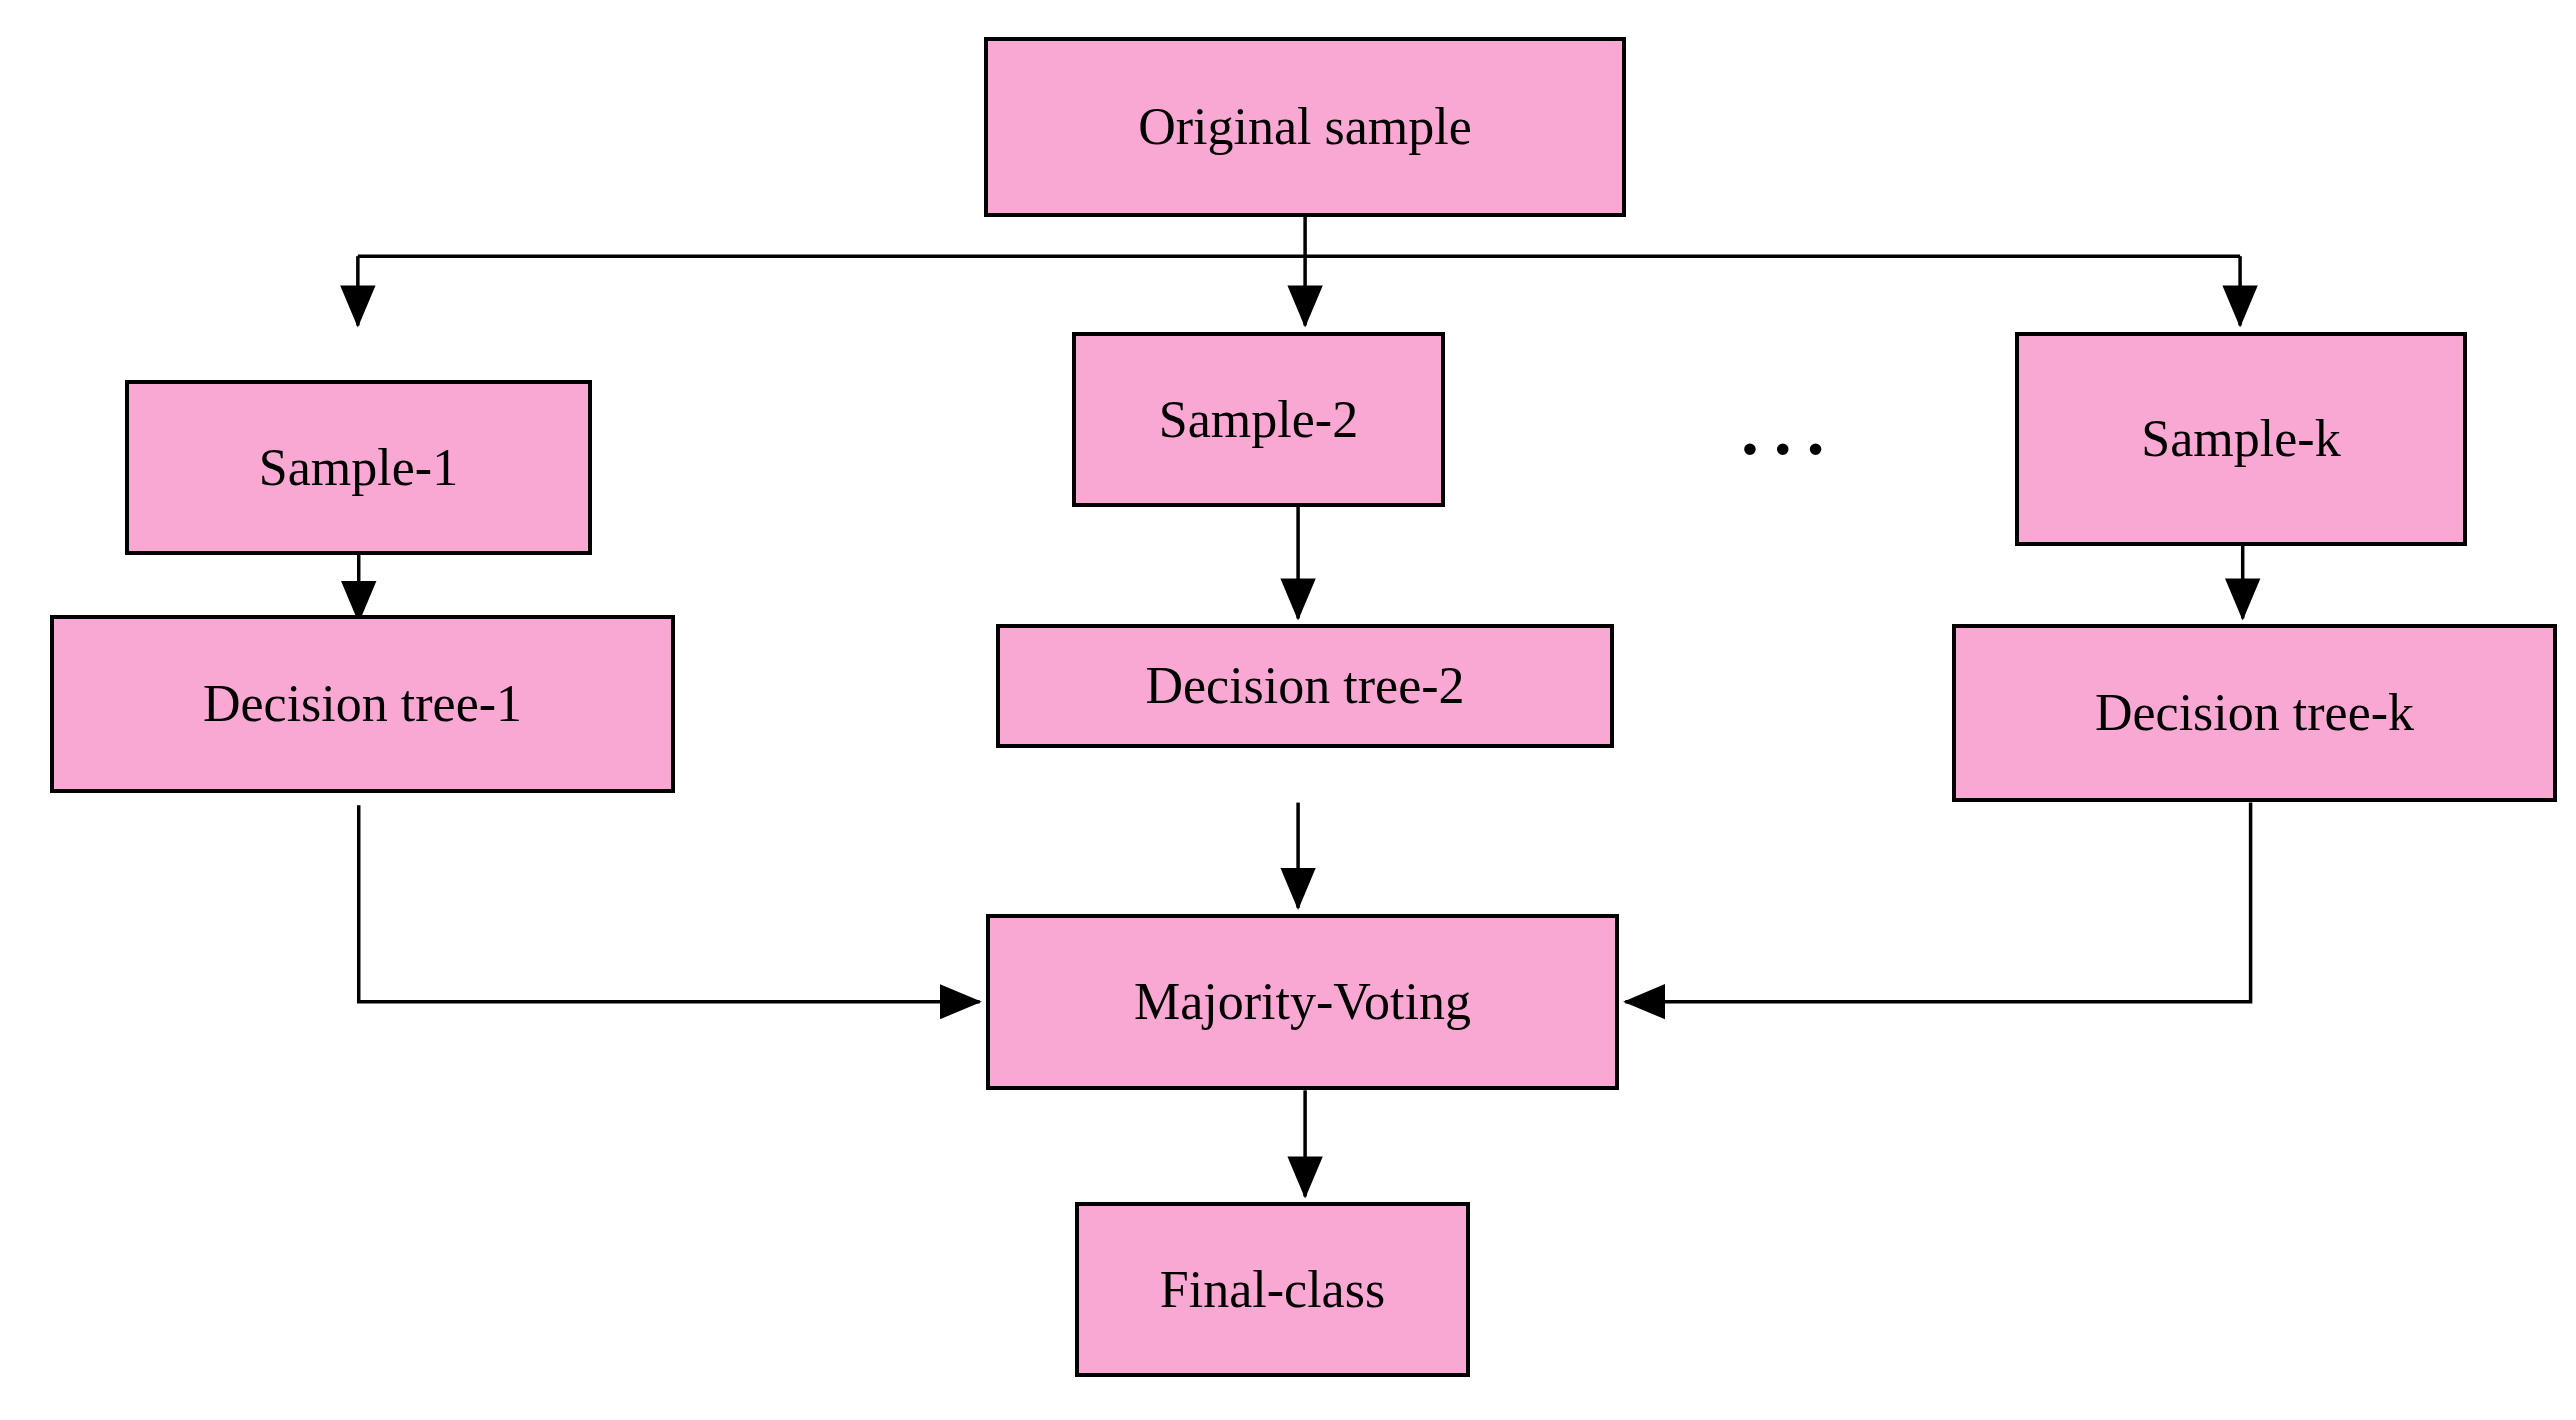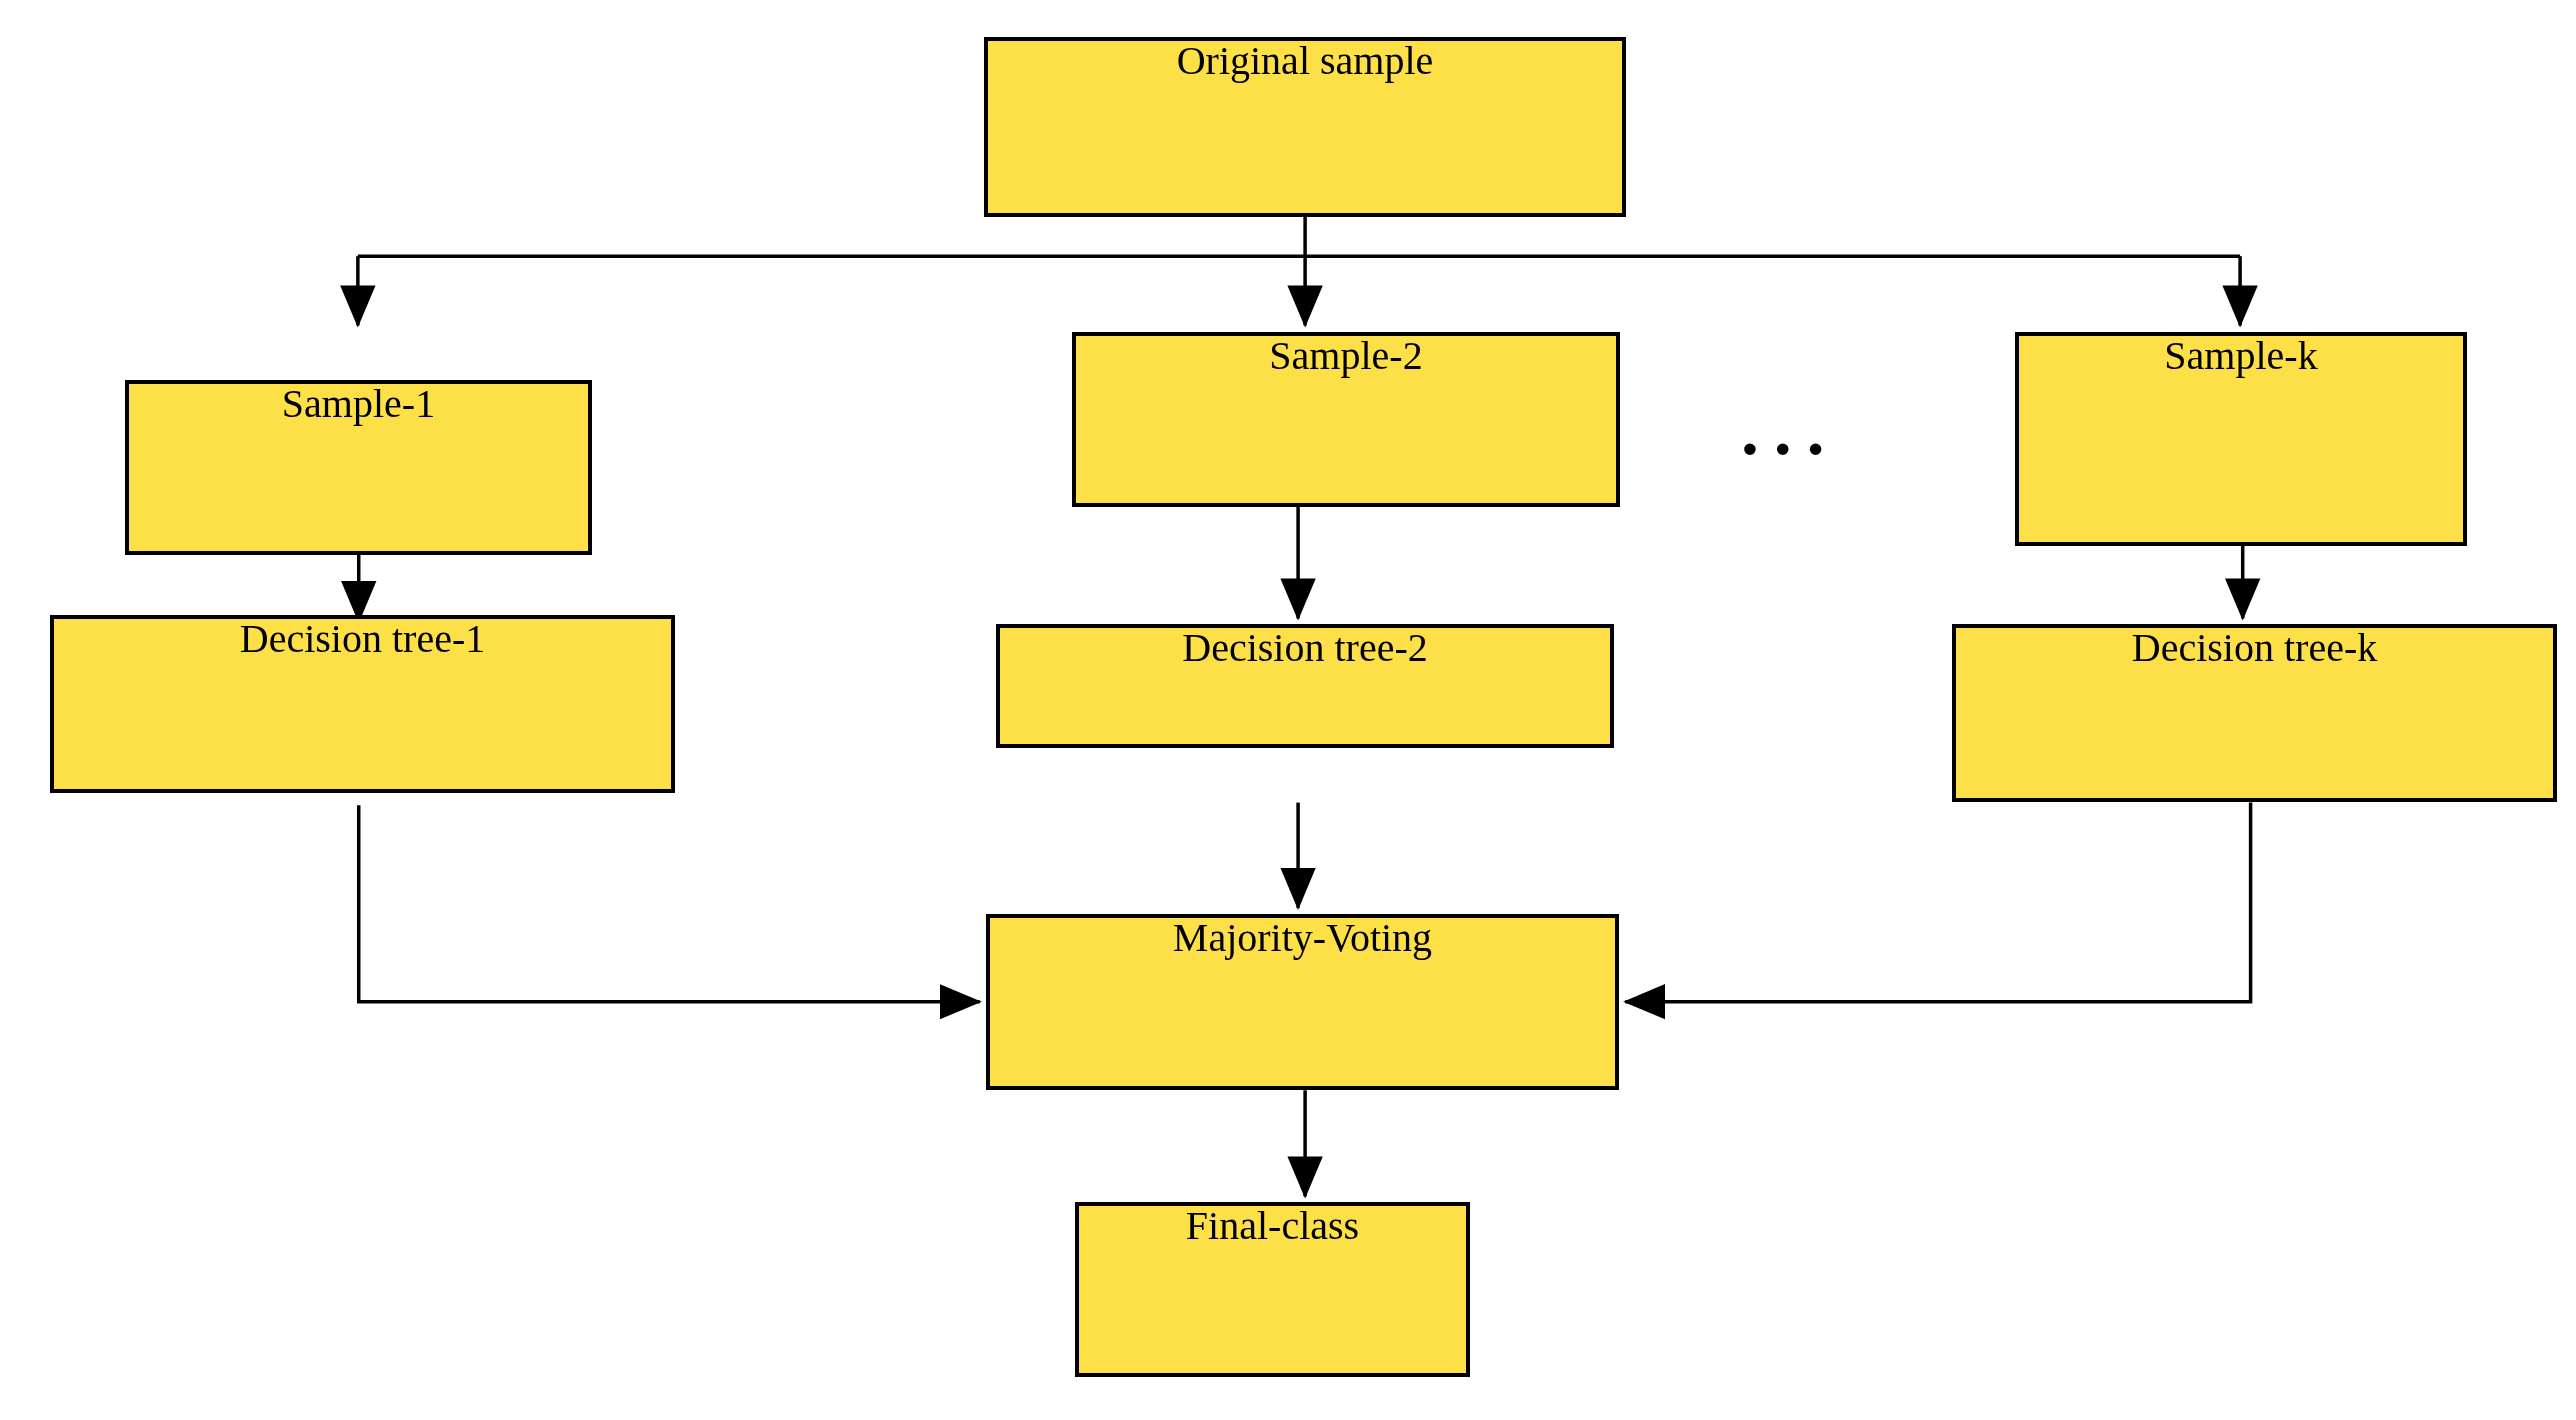--- a/index.html
+++ b/index.html
@@ -21,25 +21,26 @@
   .connector-layer {
     position: absolute;
     left: 0;
     top: 0;
     width: 2576px;
     height: 1421px;
   }
   .node {
     position: absolute;
     box-sizing: border-box;
-    background: #fde047;
+    background: #f9a8d4;
     border: 4.4px solid #000000;
     display: flex;
+    align-items: center;
     justify-content: center;
-    font-size: 40px;
+    font-size: 52px;
     line-height: 1;
     white-space: nowrap;
     z-index: 2;
   }
   .ellipsis {
     position: absolute;
     display: flex;
     align-items: center;
     justify-content: center;
     font-size: 98px;
@@ -77,21 +78,21 @@
   </svg>
 
   <div class="node" style="left:984px; top:37px; width:642px; height:180px;">
     <span>Original sample</span>
   </div>
 
   <div class="node" style="left:125px; top:332px; width:467px; height:175px;margin-top:48px;">
     <span>Sample-1</span>
   </div>
 
-  <div class="node" style="left:1072px; top:332px; width:548px; height:175px;">
+  <div class="node" style="left:1072px; top:332px; width:373px; height:175px;">
     <span>Sample-2</span>
   </div>
 
   <div class="ellipsis" style="left:1702px; top:351px; width:167px; height:140px;">
     <span>…</span>
   </div>
 
   <div class="node" style="left:2015px; top:332px; width:452px; height:214px;">
     <span>Sample-k</span>
   </div>

